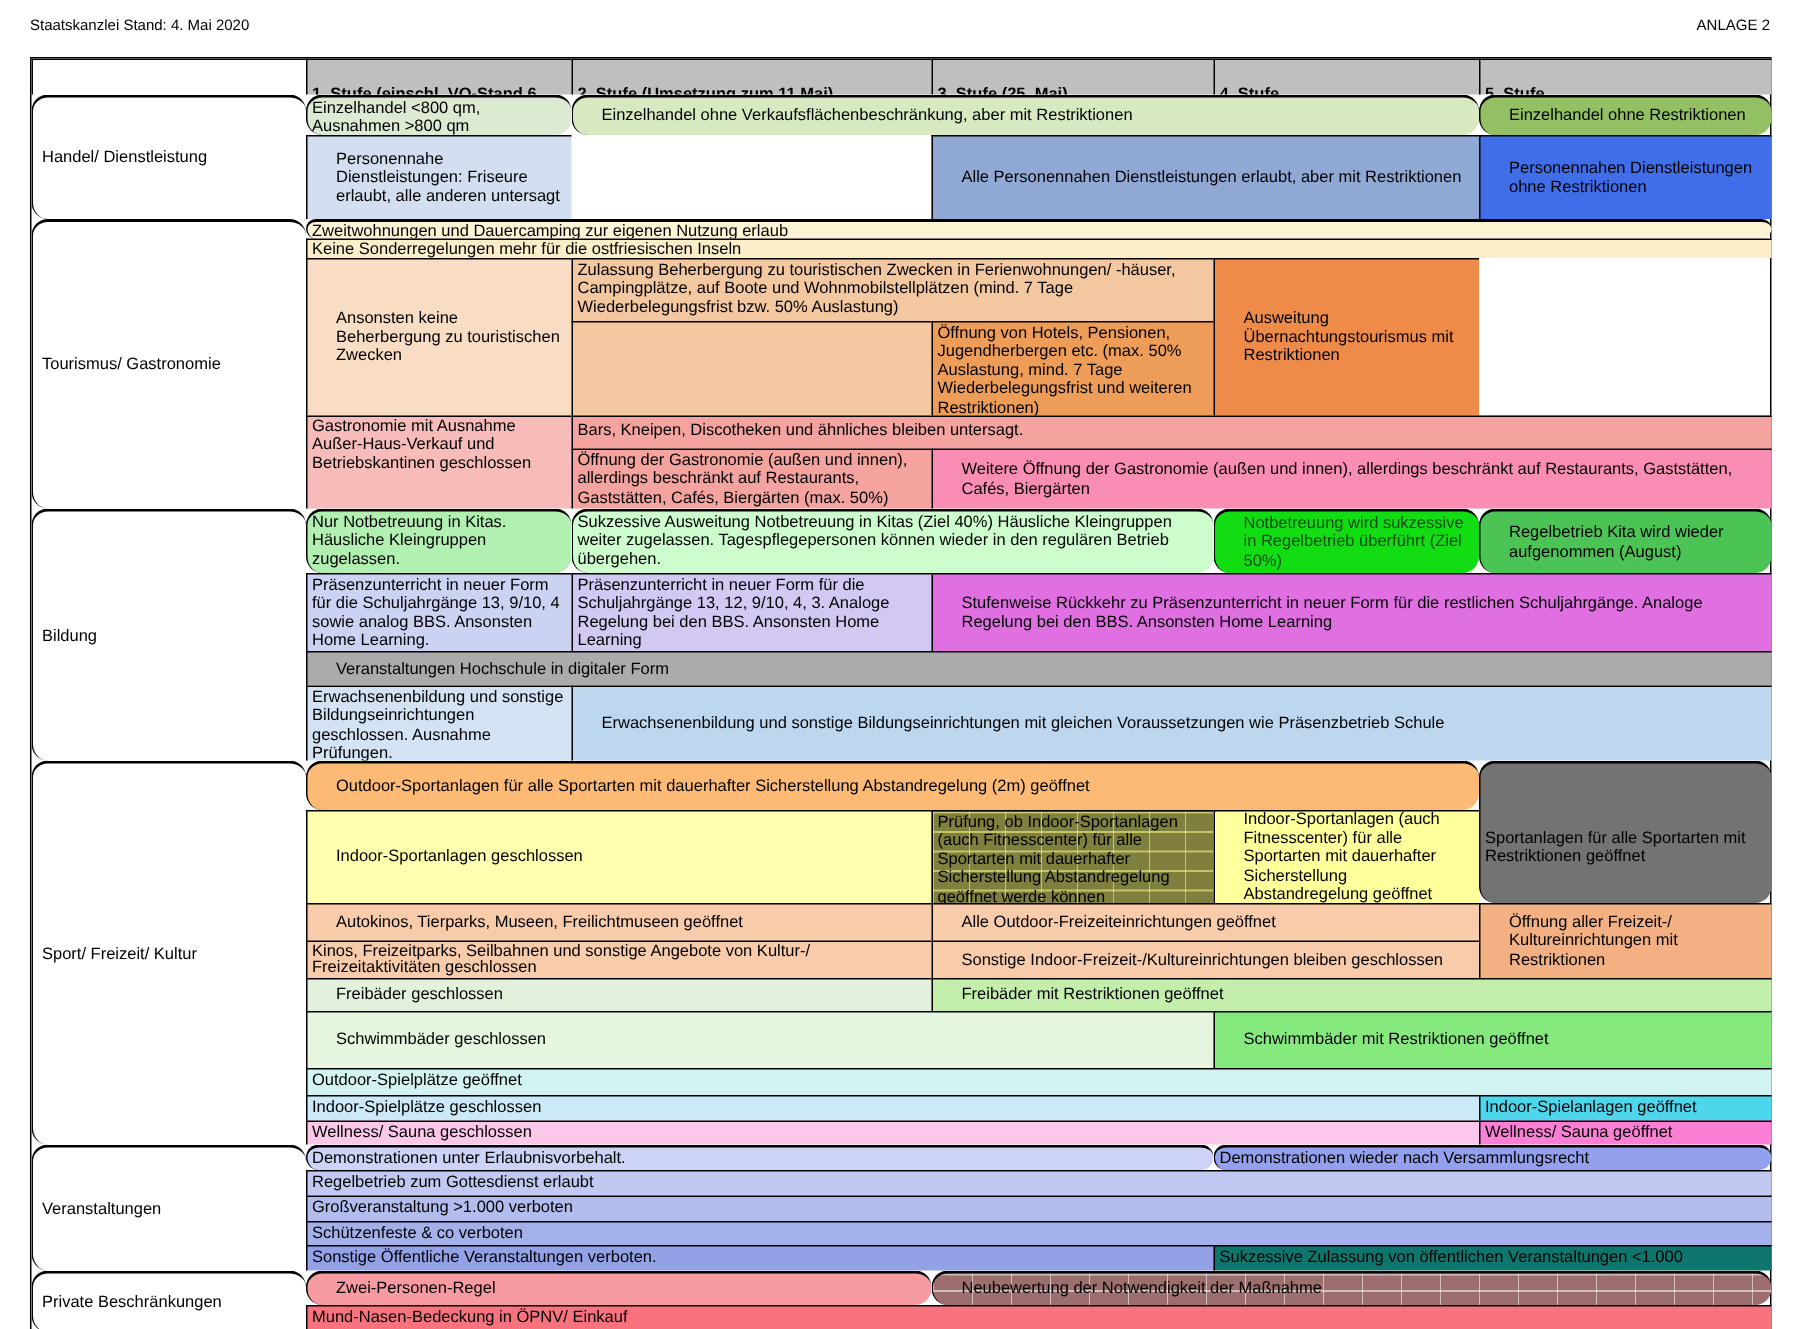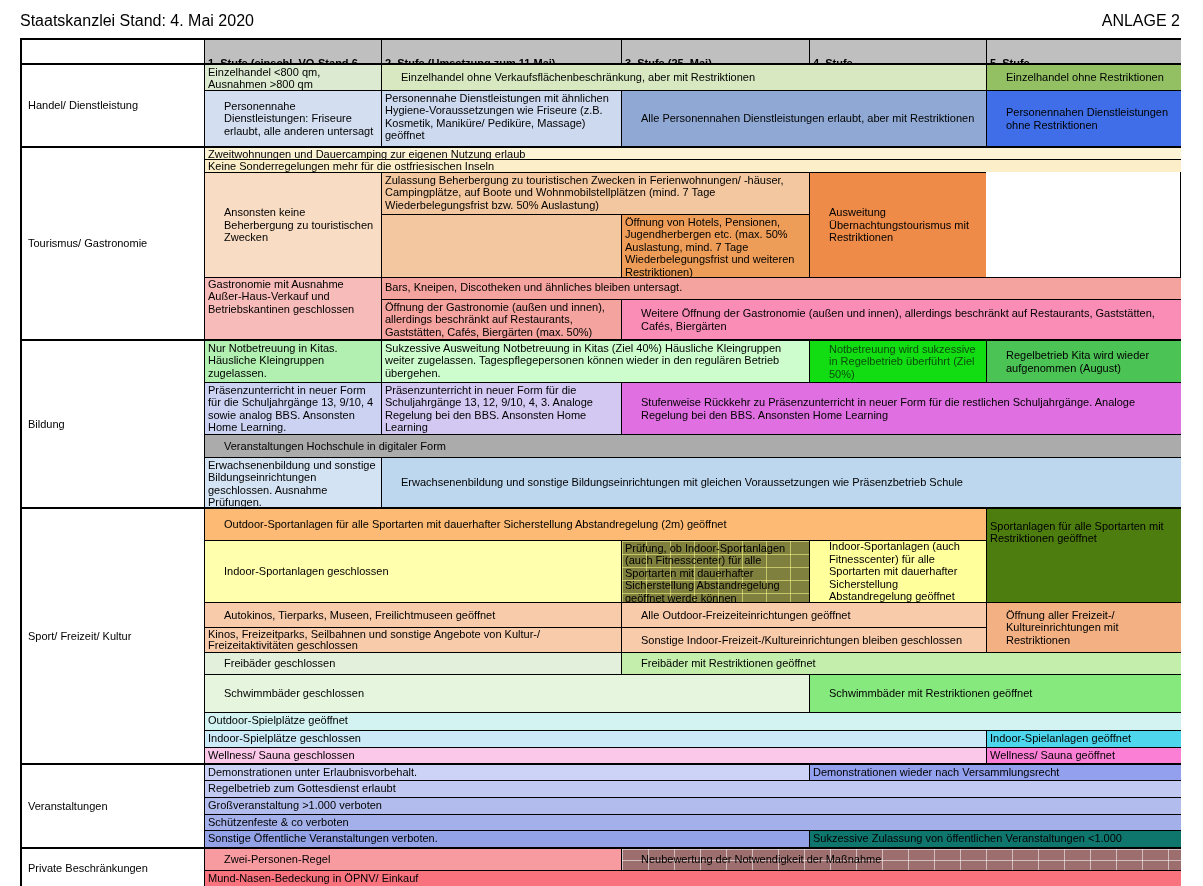--- a/index.html
+++ b/index.html
@@ -1,28 +1,28 @@
 <!DOCTYPE html>
 <html><head>
 <meta charset="utf-8">
 <style>
   * { box-sizing: border-box; margin: 0; padding: 0; }
   html,body { background:#fff; }
   body { width:1203px; height:886px; position:relative; overflow:hidden;
          font-family:"Liberation Sans", sans-serif; color:#000; }
   .toprow { position:absolute; left:20px; top:12px; width:1160px; display:flex;
-            justify-content:space-between; font-size:16px; }
+            justify-content:space-between; font-size:10px; }
   .tbl { position:absolute; left:20px; top:38px; width:1161px;
          display:grid; background:#fff;
          grid-template-columns:183px 177px 240px 188px 177px 195px;
          grid-template-rows:24px 27px 56px 13px 13px 42px 63px 22px 40px 43px 52px 23px 50px 33px 62px 25px 25px 22px 38px 18px 17px 16px 17px 17px 17px 16px 17px 23px 18px;
          border:1.5px solid #000; }
   .cell { border-left:1px solid #000; border-top:1px solid #000;
           padding:1px 3px; font-size:11px; line-height:1.13; overflow:hidden; }
-  .gt { border-top-width:2px; }
+  .gt { border-top-width:2px;border-radius:11px; }
   .hdr { background:#bfbfbf; font-weight:bold; line-height:1.05; padding-top:18px; }
   .cat { background:#fff; display:flex; align-items:center; padding-left:6px; }
   .vc { display:flex; align-items:center;padding-left:19px; }
   .hatch-olive { background-color:#7f7f3e;
     background-image:linear-gradient(rgba(255,255,140,.55) 1px, transparent 1px),
                      linear-gradient(90deg, rgba(255,255,140,.55) 1px, transparent 1px);
     background-size:24px 13px; }
   .hatch-mauve { background-color:#9c6e6e;
     background-image:linear-gradient(rgba(255,255,255,.55) 1px, transparent 1px),
                      linear-gradient(90deg, rgba(255,255,255,.55) 1px, transparent 1px);
@@ -49,21 +49,20 @@
   <div class="cell cat gt" style="grid-area:4/1/10/2">Tourismus/ Gastronomie</div>
   <div class="cell cat gt" style="grid-area:10/1/14/2">Bildung</div>
   <div class="cell cat gt" style="grid-area:14/1/23/2">Sport/ Freizeit/ Kultur</div>
   <div class="cell cat gt" style="grid-area:23/1/28/2">Veranstaltungen</div>
   <div class="cell cat gt" style="grid-area:28/1/30/2">Private Beschränkungen</div>
 
   <div class="cell gt" style="grid-area:2/2/3/3;background:#dcead2">Einzelhandel &lt;800 qm, Ausnahmen &gt;800 qm</div>
   <div class="cell gt vc" style="grid-area:2/3/3/6;background:#d8e8c0">Einzelhandel ohne Verkaufsflächenbeschränkung, aber mit Restriktionen</div>
   <div class="cell gt vc" style="grid-area:2/6/3/7;background:#93c063">Einzelhandel ohne Restriktionen</div>
   <div class="cell vc" style="grid-area:3/2/4/3;background:#d3def0">Personennahe Dienstleistungen: Friseure erlaubt, alle anderen untersagt</div>
-  <div class="cell" style="grid-area:3/3/4/4;background:#cdd9ee">Personennahe Dienstleistungen mit ähnlichen Hygiene-Voraussetzungen wie Friseure (z.B. Kosmetik, Maniküre/ Pediküre, Massage) geöffnet</div>
   <div class="cell vc" style="grid-area:3/4/4/6;background:#8fa9d4">Alle Personennahen Dienstleistungen erlaubt, aber mit Restriktionen</div>
   <div class="cell vc" style="grid-area:3/6/4/7;background:#3f6ee8">Personennahen Dienstleistungen ohne Restriktionen</div>
 
   <div class="cell gt" style="grid-area:4/2/5/7;background:#fdf3d5;line-height:10px">Zweitwohnungen und Dauercamping zur eigenen Nutzung erlaub</div>
   <div class="cell" style="grid-area:5/2/6/7;background:#fbeec8;line-height:10px">Keine Sonderregelungen mehr für die ostfriesischen Inseln</div>
   <div class="cell vc" style="grid-area:6/2/8/3;background:#f8dcc3">Ansonsten keine Beherbergung zu touristischen Zwecken</div>
   <div class="cell" style="grid-area:6/3/7/5;background:#f3c79f">Zulassung Beherbergung zu touristischen Zwecken in Ferienwohnungen/ -häuser, Campingplätze, auf Boote und Wohnmobilstellplätzen (mind. 7 Tage Wiederbelegungsfrist bzw. 50% Auslastung)</div>
   <div class="cell" style="grid-area:7/3/8/4;background:#f3c79f"></div>
   <div class="cell" style="grid-area:7/4/8/5;background:#ee9d58">Öffnung von Hotels, Pensionen, Jugendherbergen etc. (max. 50% Auslastung, mind. 7 Tage Wiederbelegungsfrist und weiteren Restriktionen)</div>
   <div class="cell vc" style="grid-area:6/5/8/6;background:#ee8b49">Ausweitung Übernachtungstourismus mit Restriktionen</div>
@@ -77,21 +76,21 @@
   <div class="cell gt vc" style="grid-area:10/5/11/6;background:#12dc12;color:#0b4d0b">Notbetreuung wird sukzessive in Regelbetrieb überführt (Ziel 50%)</div>
   <div class="cell gt vc" style="grid-area:10/6/11/7;background:#4cc455">Regelbetrieb Kita wird wieder aufgenommen (August)</div>
   <div class="cell" style="grid-area:11/2/12/3;background:#ccd2f2">Präsenzunterricht in neuer Form für die Schuljahrgänge 13, 9/10, 4 sowie analog BBS. Ansonsten Home Learning.</div>
   <div class="cell" style="grid-area:11/3/12/4;background:#d2c8f2">Präsenzunterricht in neuer Form für die Schuljahrgänge 13, 12, 9/10, 4, 3. Analoge Regelung bei den BBS. Ansonsten Home Learning</div>
   <div class="cell vc" style="grid-area:11/4/12/7;background:#e06fe2">Stufenweise Rückkehr zu  Präsenzunterricht in neuer Form für die restlichen Schuljahrgänge. Analoge Regelung bei den BBS. Ansonsten Home Learning</div>
   <div class="cell vc" style="grid-area:12/2/13/7;background:#ababab">Veranstaltungen Hochschule in digitaler Form</div>
   <div class="cell" style="grid-area:13/2/14/3;background:#d4e3f3">Erwachsenenbildung und sonstige Bildungseinrichtungen geschlossen. Ausnahme Prüfungen.</div>
   <div class="cell vc" style="grid-area:13/3/14/7;background:#bdd7ee">Erwachsenenbildung und sonstige Bildungseinrichtungen mit gleichen Voraussetzungen wie Präsenzbetrieb Schule</div>
 
   <div class="cell gt vc" style="grid-area:14/2/15/6;background:#fdba74">Outdoor-Sportanlagen für alle Sportarten mit dauerhafter Sicherstellung Abstandregelung (2m) geöffnet</div>
-  <div class="cell gt" style="grid-area:14/6/16/7;background:#4d7c0f;padding-top:11px">Sportanlagen für alle Sportarten mit Restriktionen geöffnet</div>
+  <div class="cell gt" style="grid-area:14/6/16/7;background:#737373;padding-top:44px">Sportanlagen für alle Sportarten mit Restriktionen geöffnet</div>
   <div class="cell vc" style="grid-area:15/2/16/4;background:#ffffae">Indoor-Sportanlagen geschlossen</div>
   <div class="cell hatch-olive" style="grid-area:15/4/16/5">Prüfung, ob Indoor-Sportanlagen (auch Fitnesscenter) für alle Sportarten mit dauerhafter Sicherstellung Abstandregelung geöffnet werde können</div>
   <div class="cell vc" style="grid-area:15/5/16/6;background:#ffff9c">Indoor-Sportanlagen (auch Fitnesscenter) für alle Sportarten mit dauerhafter Sicherstellung Abstandregelung geöffnet</div>
   <div class="cell vc" style="grid-area:16/2/17/4;background:#f8cbaa">Autokinos, Tierparks, Museen, Freilichtmuseen geöffnet</div>
   <div class="cell vc" style="grid-area:16/4/17/6;background:#f8cbaa">Alle Outdoor-Freizeiteinrichtungen geöffnet</div>
   <div class="cell vc" style="grid-area:16/6/18/7;background:#f2b083">Öffnung aller Freizeit-/ Kultureinrichtungen mit Restriktionen</div>
   <div class="cell" style="grid-area:17/2/18/4;background:#f8cbaa;line-height:11px">Kinos, Freizeitparks, Seilbahnen und sonstige Angebote von Kultur-/ Freizeitaktivitäten geschlossen</div>
   <div class="cell vc" style="grid-area:17/4/18/6;background:#f8cbaa">Sonstige Indoor-Freizeit-/Kultureinrichtungen bleiben geschlossen</div>
   <div class="cell vc" style="grid-area:18/2/19/4;background:#e3f1dc">Freibäder geschlossen</div>
   <div class="cell vc" style="grid-area:18/4/19/7;background:#c4eeac">Freibäder mit Restriktionen geöffnet</div>

